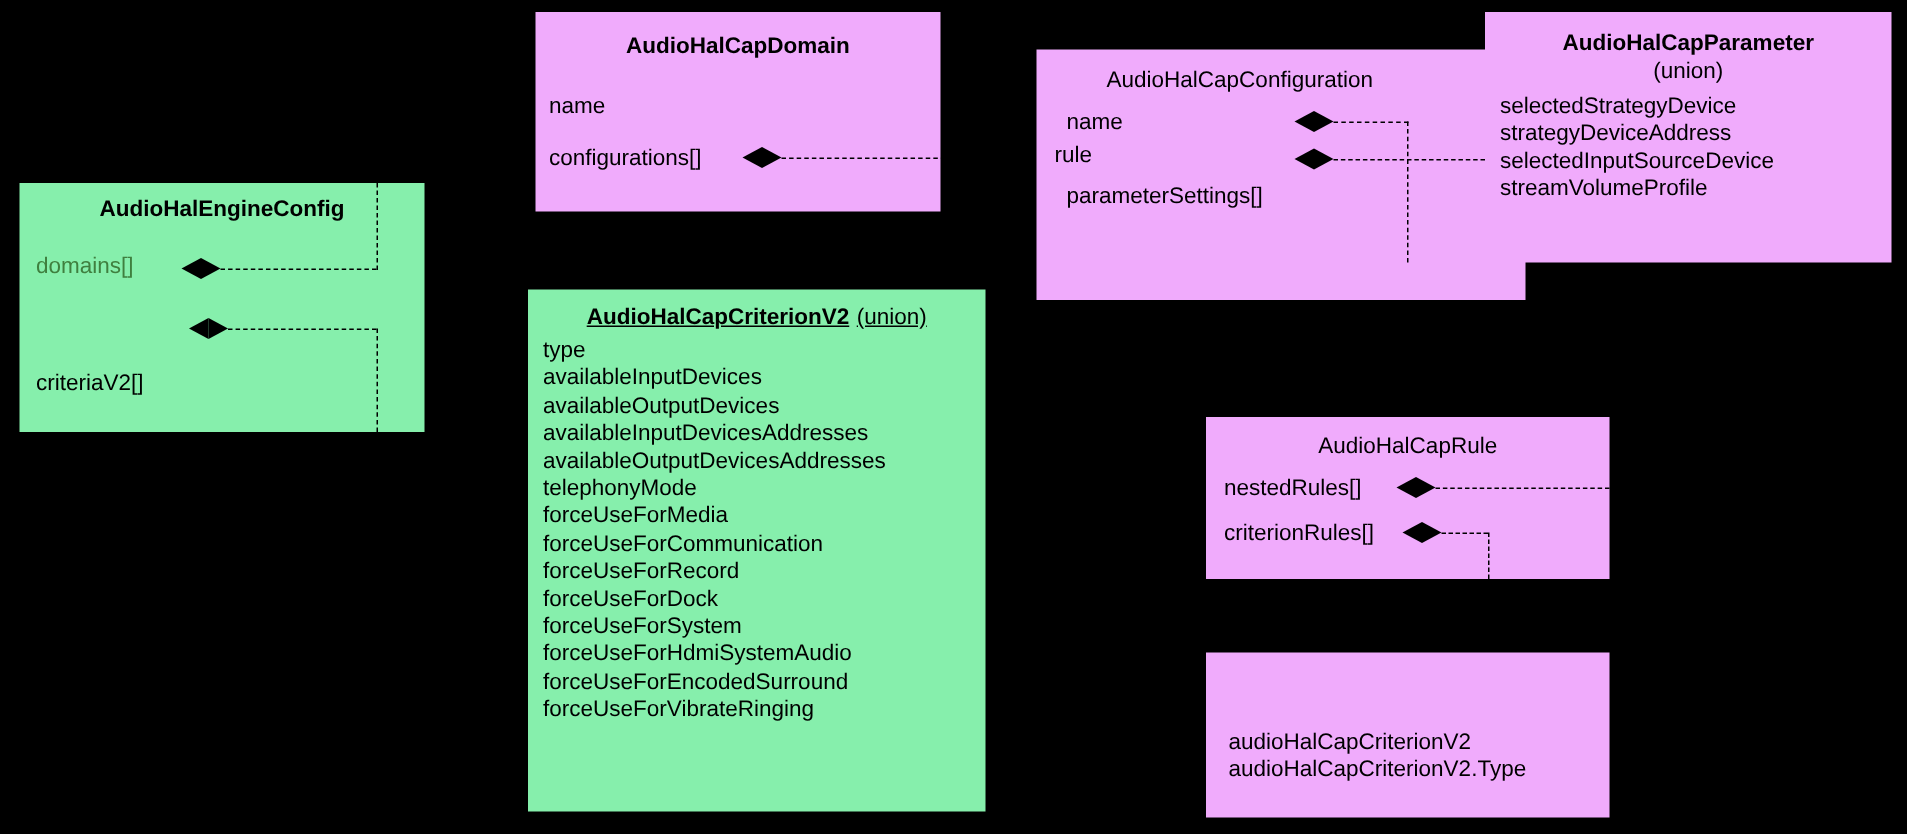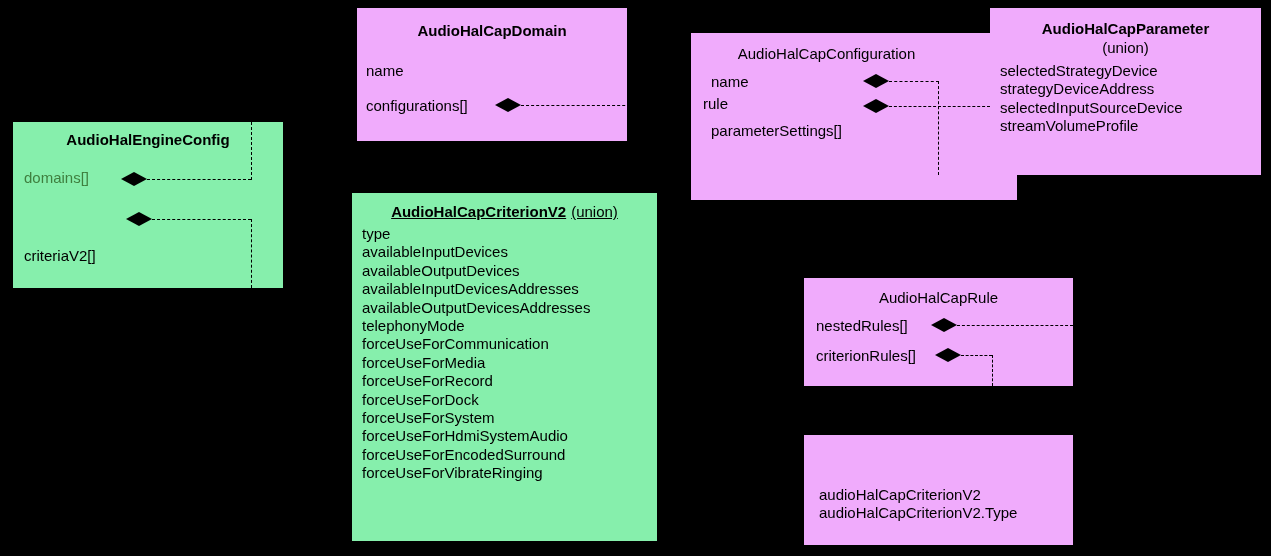--- a/index.html
+++ b/index.html
@@ -146,22 +146,22 @@
     <div class="box-title bold" style="position:absolute; left:0; top:10px; width:305px;text-decoration:underline;">
       <span>AudioHalCapCriterionV2</span><span class="title-suffix" style="margin-left:5px;">(union)</span>
     </div>
     <div class="field-list" style="top:32px;">
       <div>type</div>
       <div>availableInputDevices</div>
       <div>availableOutputDevices</div>
       <div>availableInputDevicesAddresses</div>
       <div>availableOutputDevicesAddresses</div>
       <div>telephonyMode</div>
+      <div>forceUseForMedia</div>
       <div>forceUseForCommunication</div>
-      <div>forceUseForMedia</div>
       <div>forceUseForRecord</div>
       <div>forceUseForDock</div>
       <div>forceUseForSystem</div>
       <div>forceUseForHdmiSystemAudio</div>
       <div>forceUseForEncodedSurround</div>
       <div>forceUseForVibrateRinging</div>
     </div>
   </div>
 
   <div class="uml-box box-green" style="left:804px; top:278px; width:269px; height:108px;">

